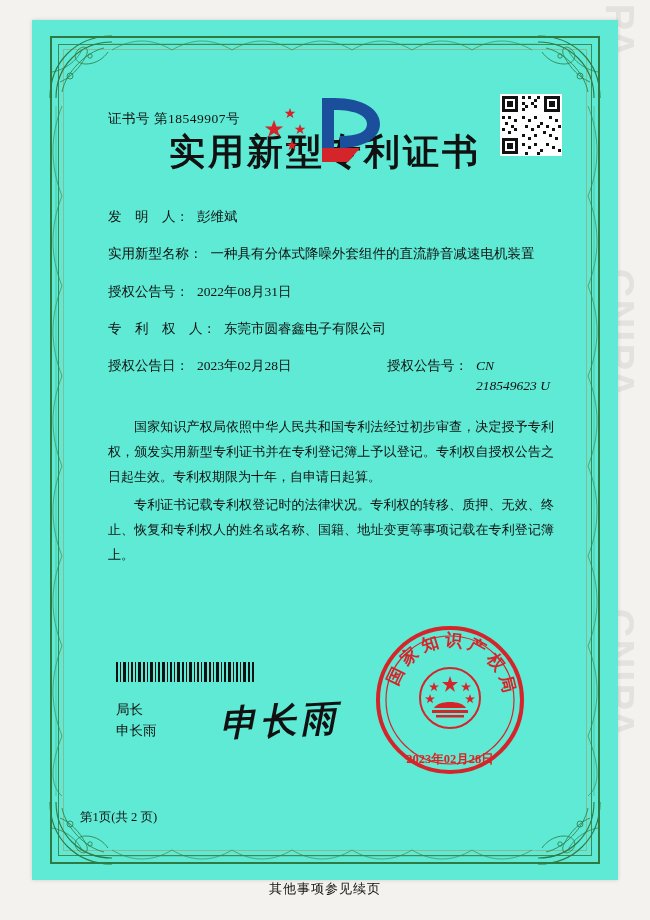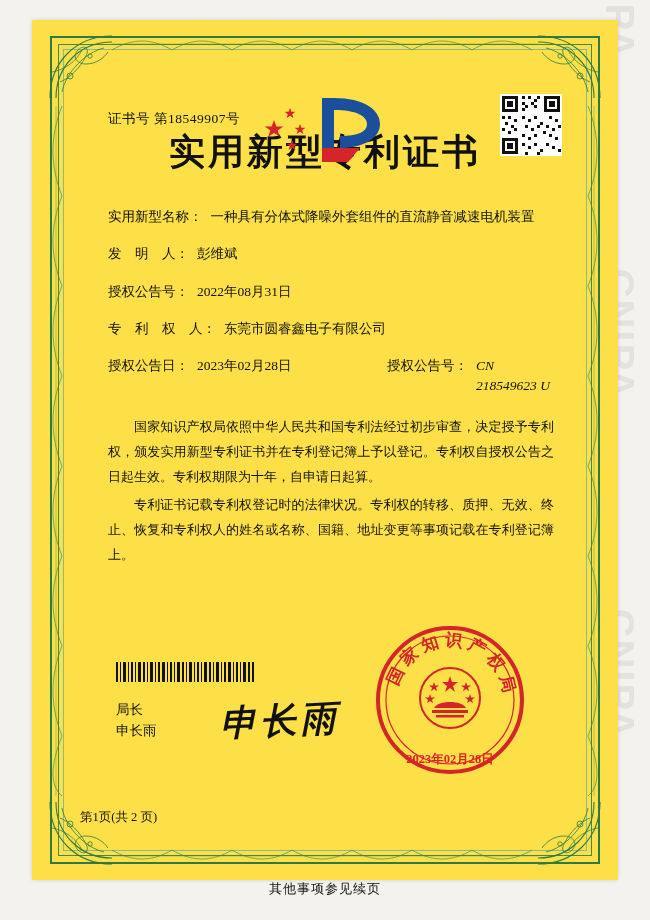--- a/index.html
+++ b/index.html
@@ -31,21 +31,21 @@
   .wm-6 { right: 8px;   top: 740px; font-size: 40px; transform: rotate(90deg); transform-origin: right top; }
   .wm-center { left: 170px; top: 430px; font-size: 46px; transform: rotate(-18deg); }
 
   
   .sheet {
     position: absolute;
     left: 32px;
     top: 20px;
     width: 586px;
     height: 860px;
-    background: #fde047;
+    background: #5eead4;
     box-shadow: 0 0 4px rgba(0,0,0,0.15);
   }
 
   
   .frame-outer {
     position: absolute;
     left: 18px; top: 16px; right: 18px; bottom: 16px;
     border: 2px solid #2f7a43;
   }
   .frame-inner {
@@ -392,26 +392,26 @@
         </g>
       </svg>
     </div>
 
     <div class="cert-no">证书号 第18549907号</div>
 
     <div class="title">实用新型专利证书</div>
 
     <div class="fields">
       <div class="row">
+        <span class="lbl">发　明　人：</span>
+        <span class="val">彭维斌</span>
+      </div>
+      <div class="row">
         <span class="lbl">实用新型名称：</span>
         <span class="val">一种具有分体式降噪外套组件的直流静音减速电机装置</span>
-      </div>
-      <div class="row">
-        <span class="lbl">发　明　人：</span>
-        <span class="val">彭维斌</span>
       </div>
       <div class="row">
         <span class="lbl">授权公告号：</span>
         <span class="val">2022年08月31日</span>
       </div>
       <div class="row">
         <span class="lbl">专　利　权　人：</span>
         <span class="val">东莞市圆睿鑫电子有限公司</span>
       </div>
       <div class="row row-split">

